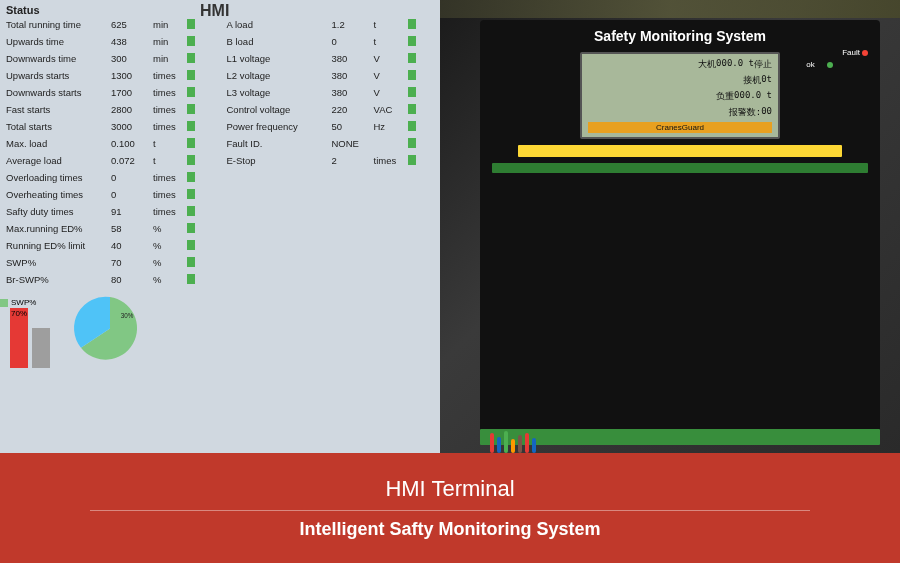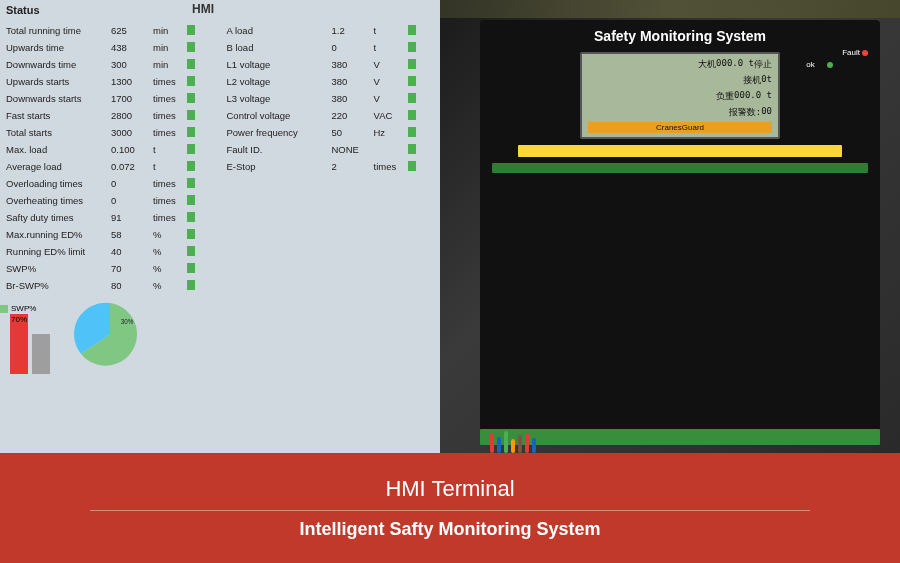--- a/index.html
+++ b/index.html
@@ -14,21 +14,21 @@
       width: 440px;
       background: #d0d8e0;
       padding: 4px 6px;
       position: relative;
     }
 
     .status-title {
       font-size: 11px;
       font-weight: bold;
       color: #222;
-      margin-bottom: 6px;
+      margin-bottom: 0;
     }
 
     .data-section {
       display: flex;
       flex-direction: row;
       gap: 13px;
     }
 
     .data-column {
       flex: 1;
@@ -97,25 +97,25 @@
     }
 
     .bar-gray {
       width: 18px;
       height: 40px;
       background: #9e9e9e;
     }
 
     .hmi-label {
       position: absolute;
-      font-size: 12px;
+      font-size: 16px;
       font-weight: bold;
       color: #333;
       top: 2px;
-      left: 192px;
+      left: 200px;
     }
 
     
     .pie-container {
       position: relative;
       width: 100px;
       height: 80px;
       display: flex;
       align-items: center;
       justify-content: center;

